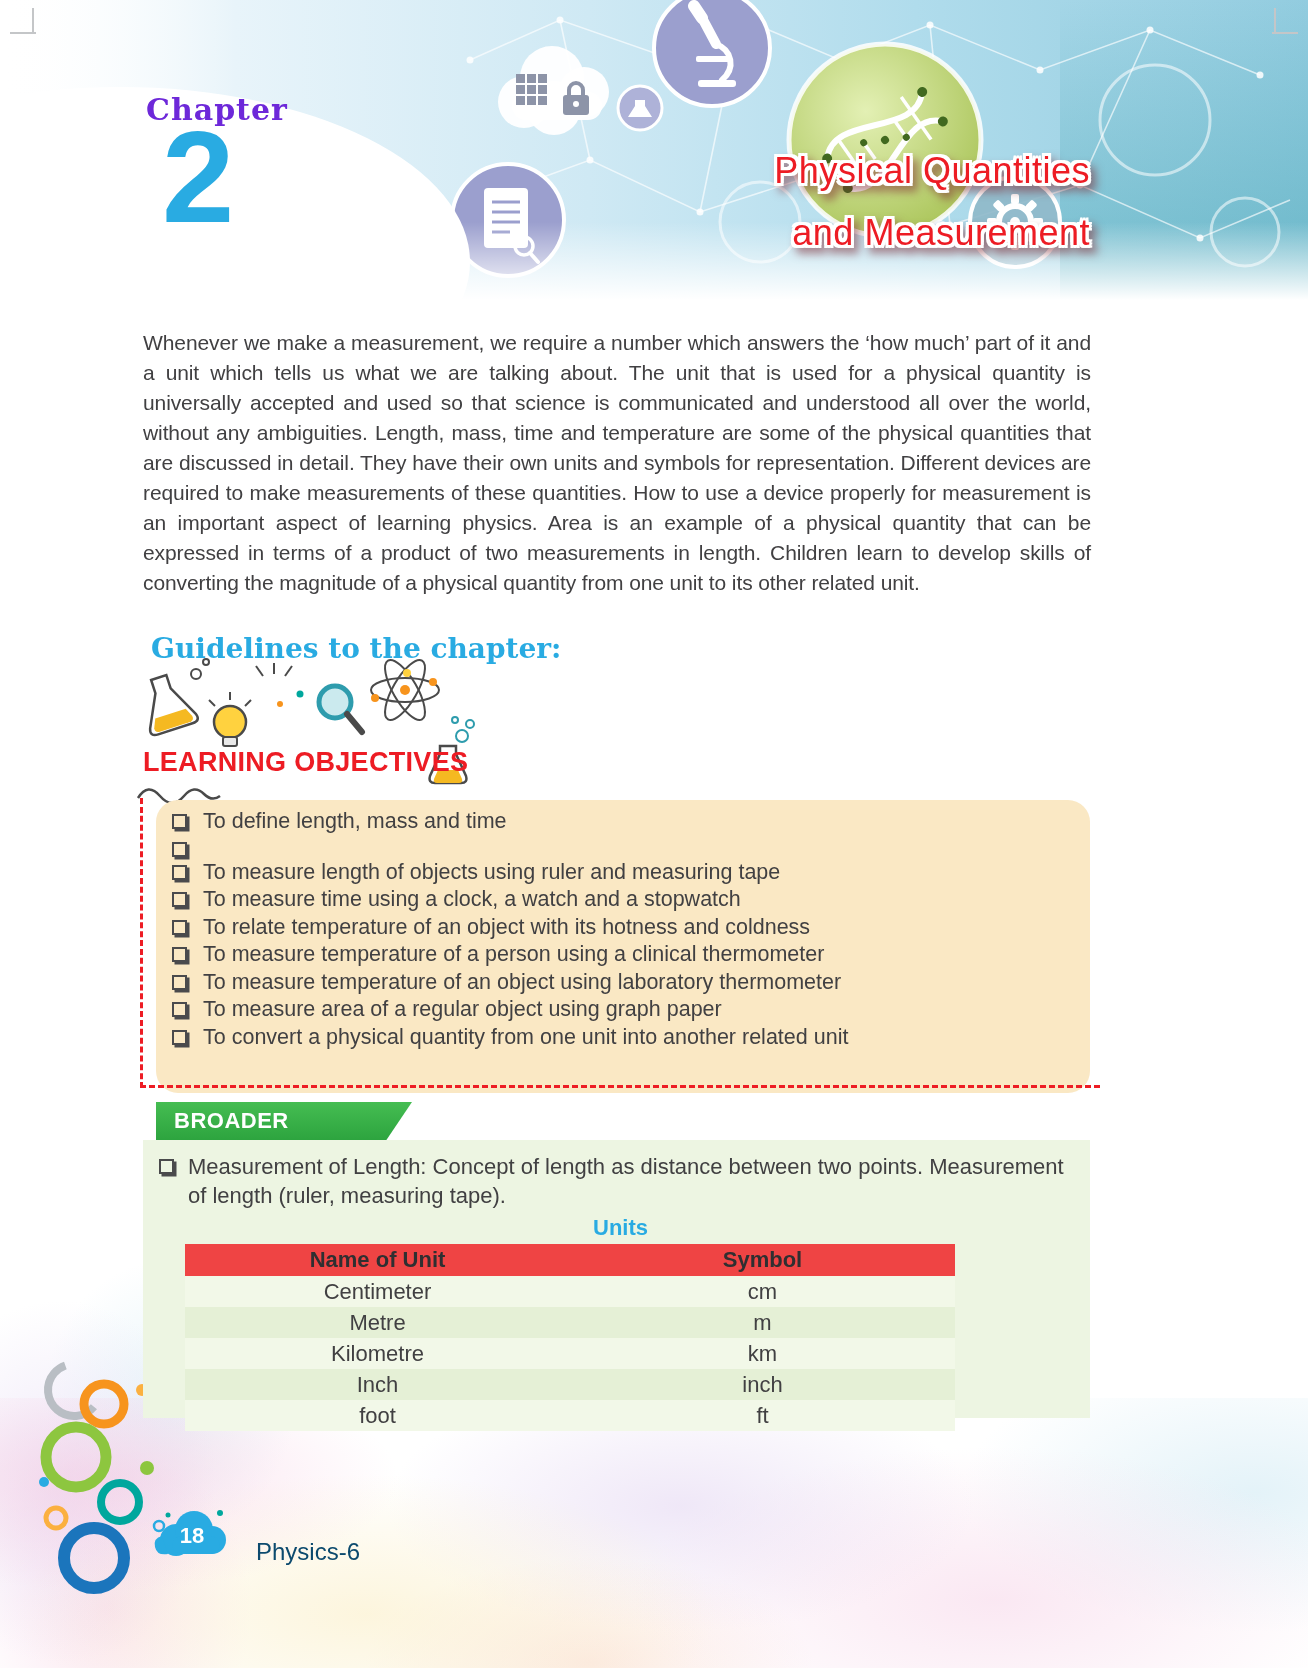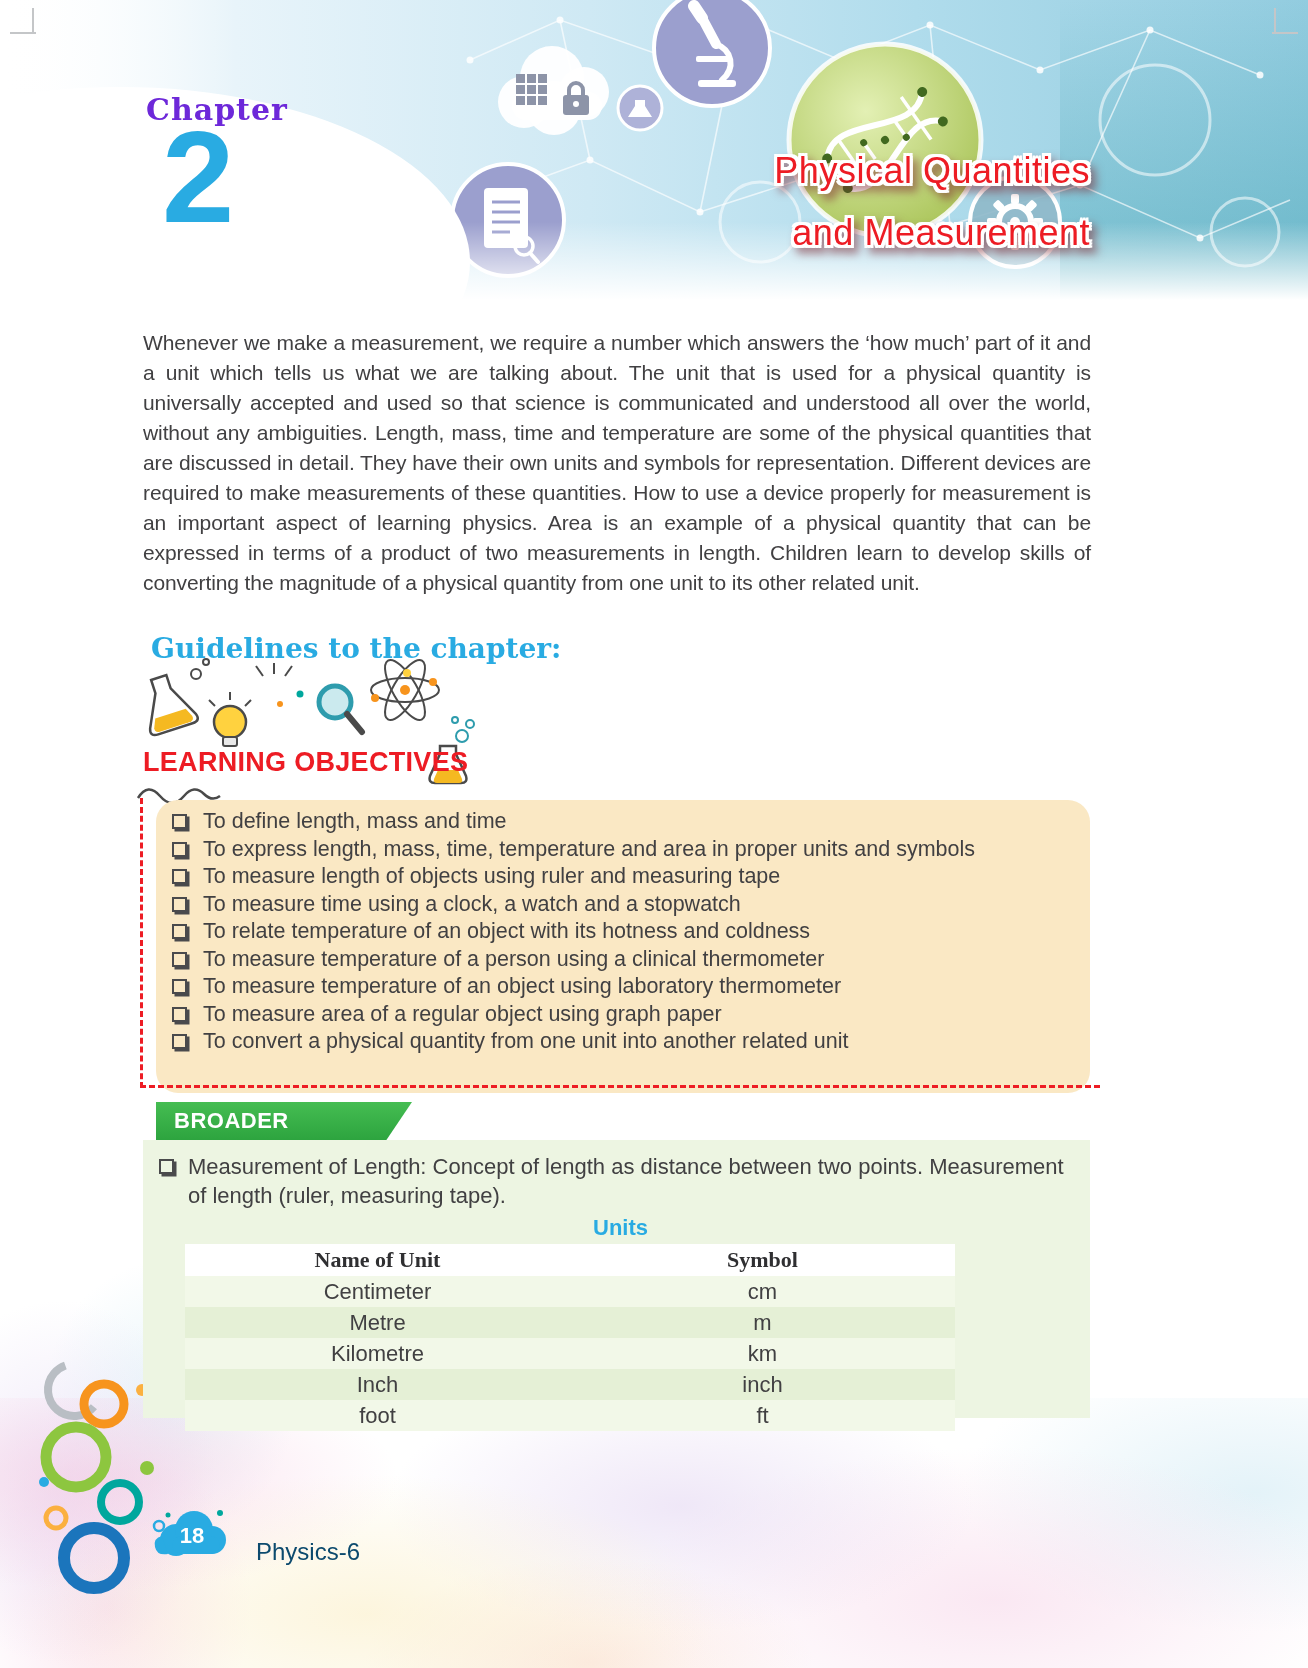--- a/index.html
+++ b/index.html
@@ -51,21 +51,21 @@
     background:linear-gradient(#45bd52,#2da43f);
     clip-path:polygon(0 0,100% 0,90% 100%,0 100%);}
   .bc-banner span{display:block;padding-left:18px;line-height:38px;
     font-size:22px;font-weight:bold;color:#fff;letter-spacing:.5px;}
   .bc-area{position:absolute;left:143px;top:1140px;width:947px;height:278px;z-index:2;
     background:#EDF5E2;box-sizing:border-box;padding-top:10px;}
   .bc-item{display:flex;gap:14px;padding:2px 10px 0 16px;font-size:22px;line-height:29px;color:#414042;}
   .bc-item .chk{margin-top:7px;}
   .units-label{margin:5px 0 3px;text-align:center;font-size:22px;font-weight:bold;color:#29ABE2;padding-left:8px;}
   .units-table{border-collapse:collapse;margin-left:42px;width:770px;font-size:22px;}
-  .units-table th{width:50%;height:30px;background:#ffffff;font-weight:bold;color:#2f2f31;text-align:center;font-family:Liberation Serif, serif;}
+  .units-table th{width:50%;height:30px;background:#ef4444;font-weight:bold;color:#2f2f31;text-align:center;}
   .units-table td{height:29px;text-align:center;color:#414042;}
   .units-table tbody tr:nth-of-type(odd){background:#F2F8E8;}
   .units-table tbody tr:nth-of-type(even){background:#E5F0D6;}
 
   
   .wash-left{position:absolute;left:0;top:1255px;width:310px;height:413px;z-index:0;background:
     radial-gradient(220px 260px at 20% 55%, rgba(228,217,244,.6), transparent 70%),
     radial-gradient(180px 200px at 55% 35%, rgba(213,236,245,.55), transparent 70%),
     radial-gradient(200px 220px at 35% 85%, rgba(246,199,223,.5), transparent 72%);}
   .wash-bottom{position:absolute;left:0;right:0;top:1398px;height:270px;z-index:0;background:
@@ -307,21 +307,20 @@
   <div class="lo-dash-h"></div>
   <ul class="lo-box">
 
       <li class="lo-item">
         <span class="chk"></span>
         <span>To define length, mass and time</span>
       </li>
 
       <li class="lo-item">
         <span class="chk"></span>
-        <span>To express length, mass, time, temperature and area in proper units and symbols</span>
       </li>
 
       <li class="lo-item">
         <span class="chk"></span>
         <span>To measure length of objects using ruler and measuring tape</span>
       </li>
 
 
       <li class="lo-item">
         <span class="chk"></span>

